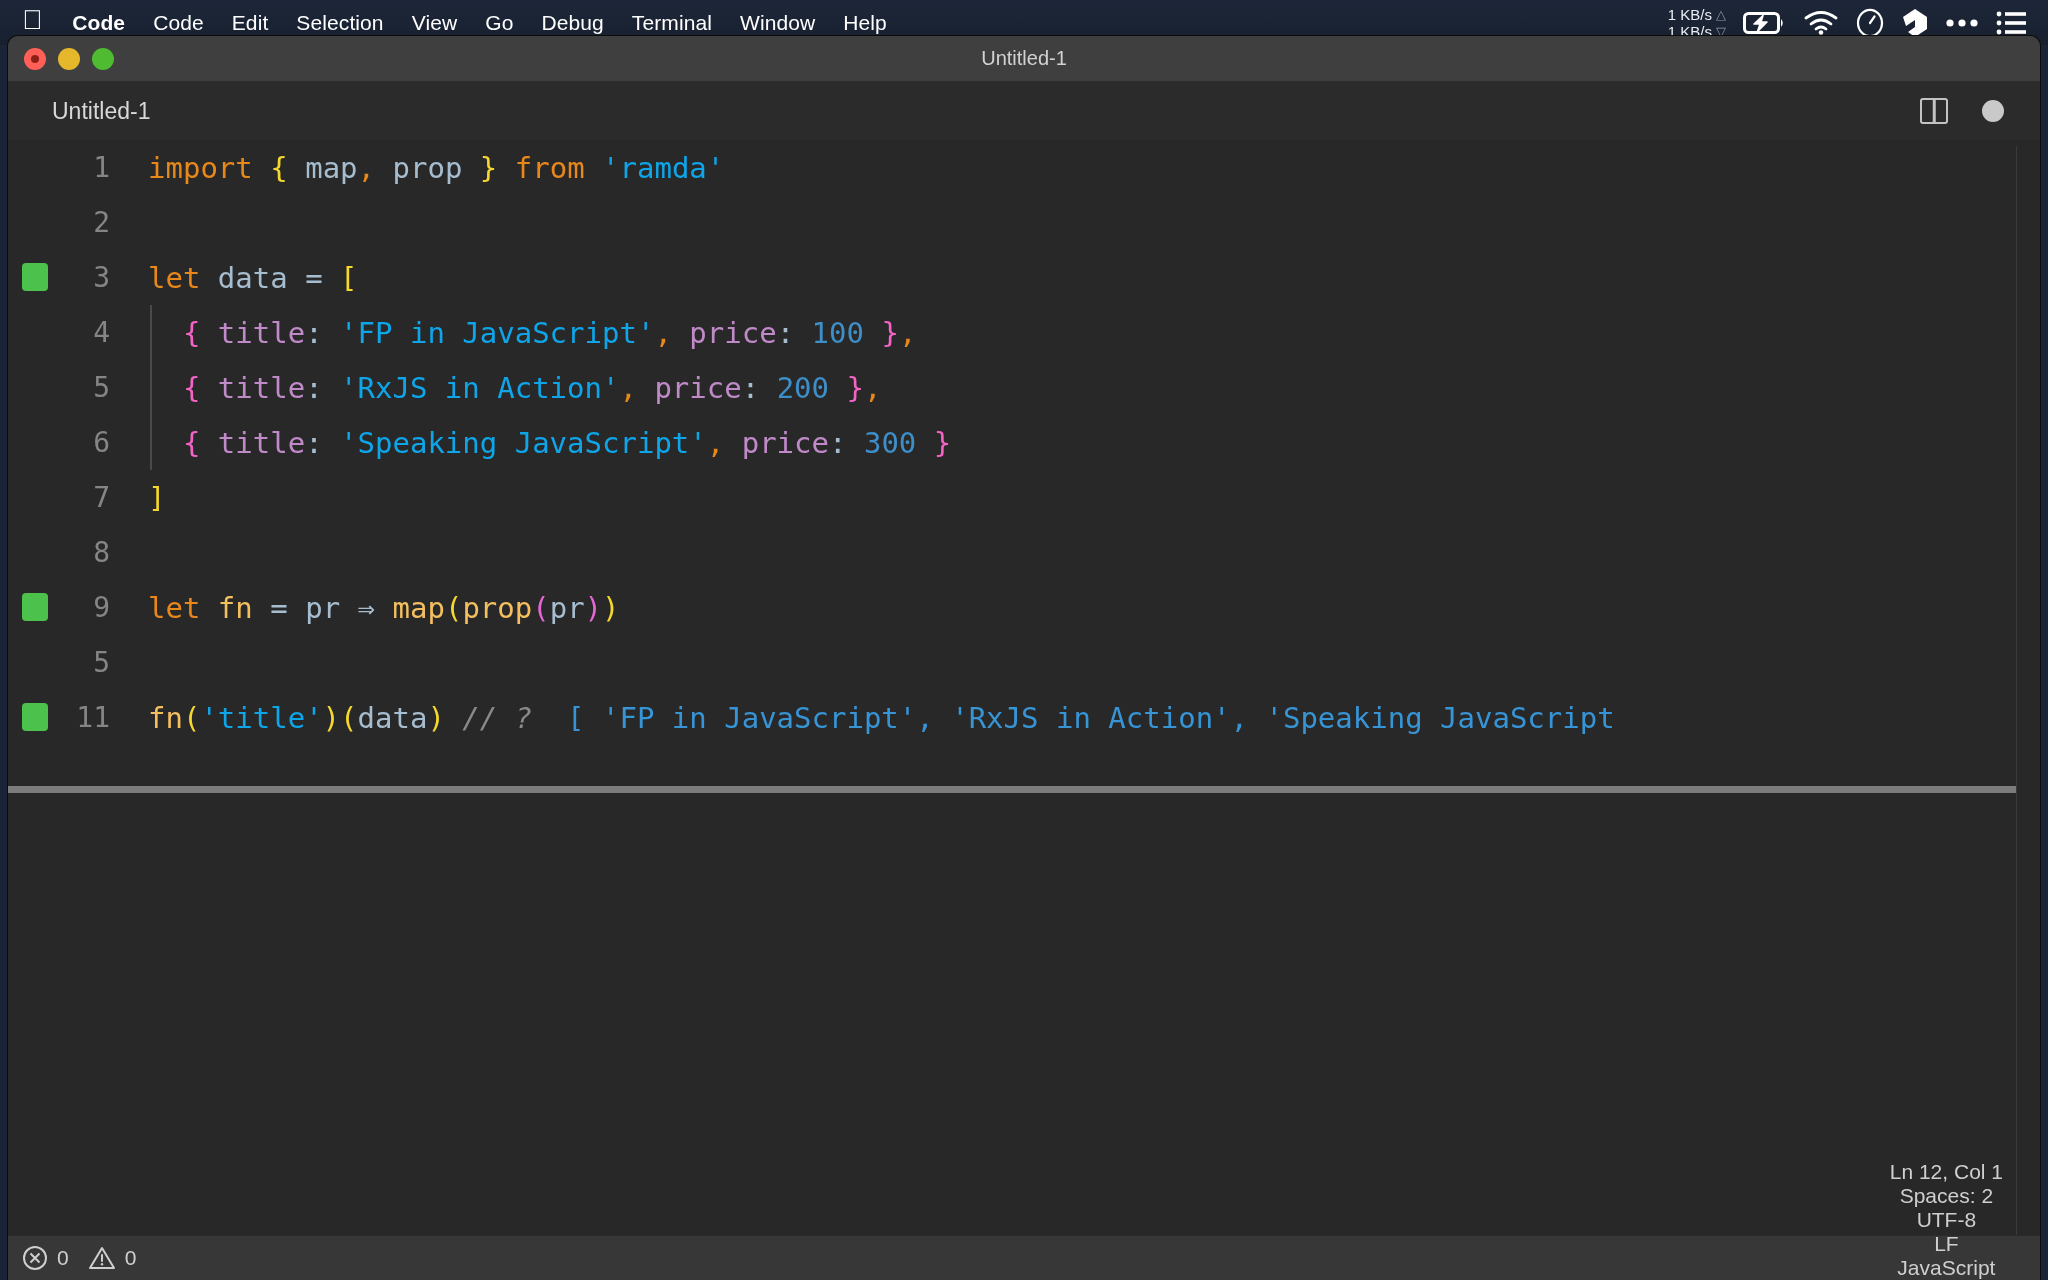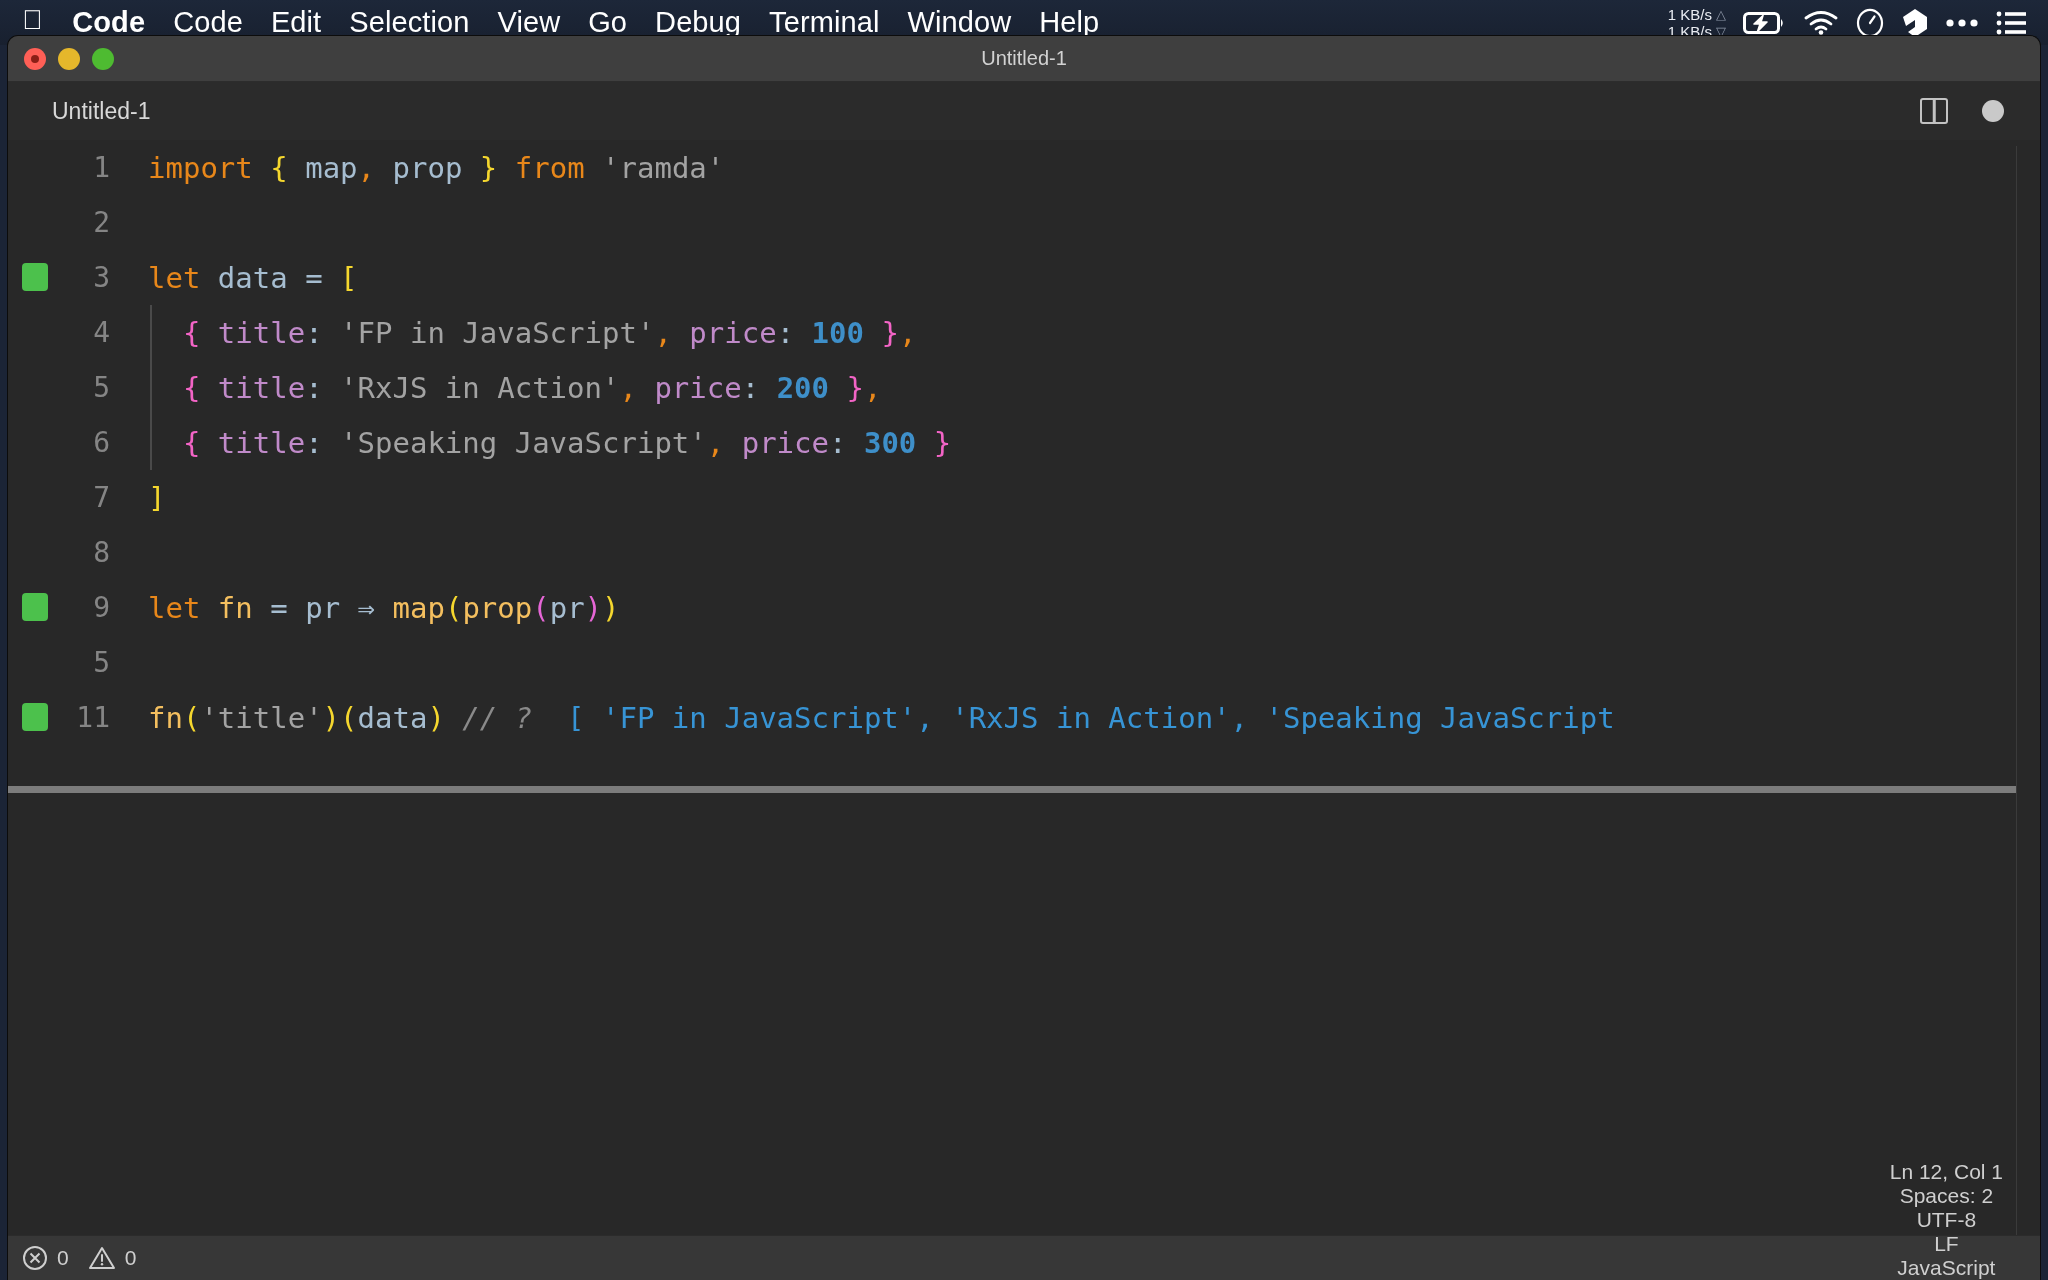--- a/index.html
+++ b/index.html
@@ -17,21 +17,21 @@
     background: linear-gradient(180deg,#1d2739 0%, #18202f 100%);
     display: flex; align-items: center;
     color: #ffffff;
   }
   #menubar .apple {
     margin-left: 22px; margin-right: 16px;
     font-size: 27px; line-height: 1;
     position: relative; top: -2px;
   }
   .menu-item {
-    font-size: 29px;
+    font-size: 21px;
     padding: 0 14px;
     white-space: nowrap;
     letter-spacing: .1px;
   }
   .menu-item.bold { font-weight: bold; }
 
   #menubar-right {
     margin-left: auto;
     display: flex; 
     padding-right: 22px;
@@ -144,24 +144,24 @@
     position: absolute; left: 142px; top: 0; bottom: 0;
     width: 2px; background: #4a4a4a;
   }
 
   
   .t-kw      { color: #e8871a; }          
   .t-var     { color: #a6bdd0; }          
   .t-brace-y { color: #f5d72e; }          
   .t-brace-p { color: #f364c6; }          
   .t-brace-m { color: #e666d6; }          
-  .t-str     { color: #a3a3a3; }          
+  .t-str     { color: #0ea5e9; }          
   .t-prop    { color: #c08ac9; }          
   .t-colon   { color: #a6bdd0; }
-  .t-num     { color: #3e8fc9; font-weight: bold; }          
+  .t-num     { color: #3e8fc9; }          
   .t-comma   { color: #e8871a; }
   .t-fn      { color: #f4bf5f; }          
   .t-comment { color: #8a8a8a; font-style: italic; }
   .t-result  { color: #3794d5; }
   .t-op      { color: #a6bdd0; }
 
   
   #vscroll-edge {
     position: absolute; right: 23px; top: 6px; bottom: 0;
     width: 1px; background: #3b3b3b;

